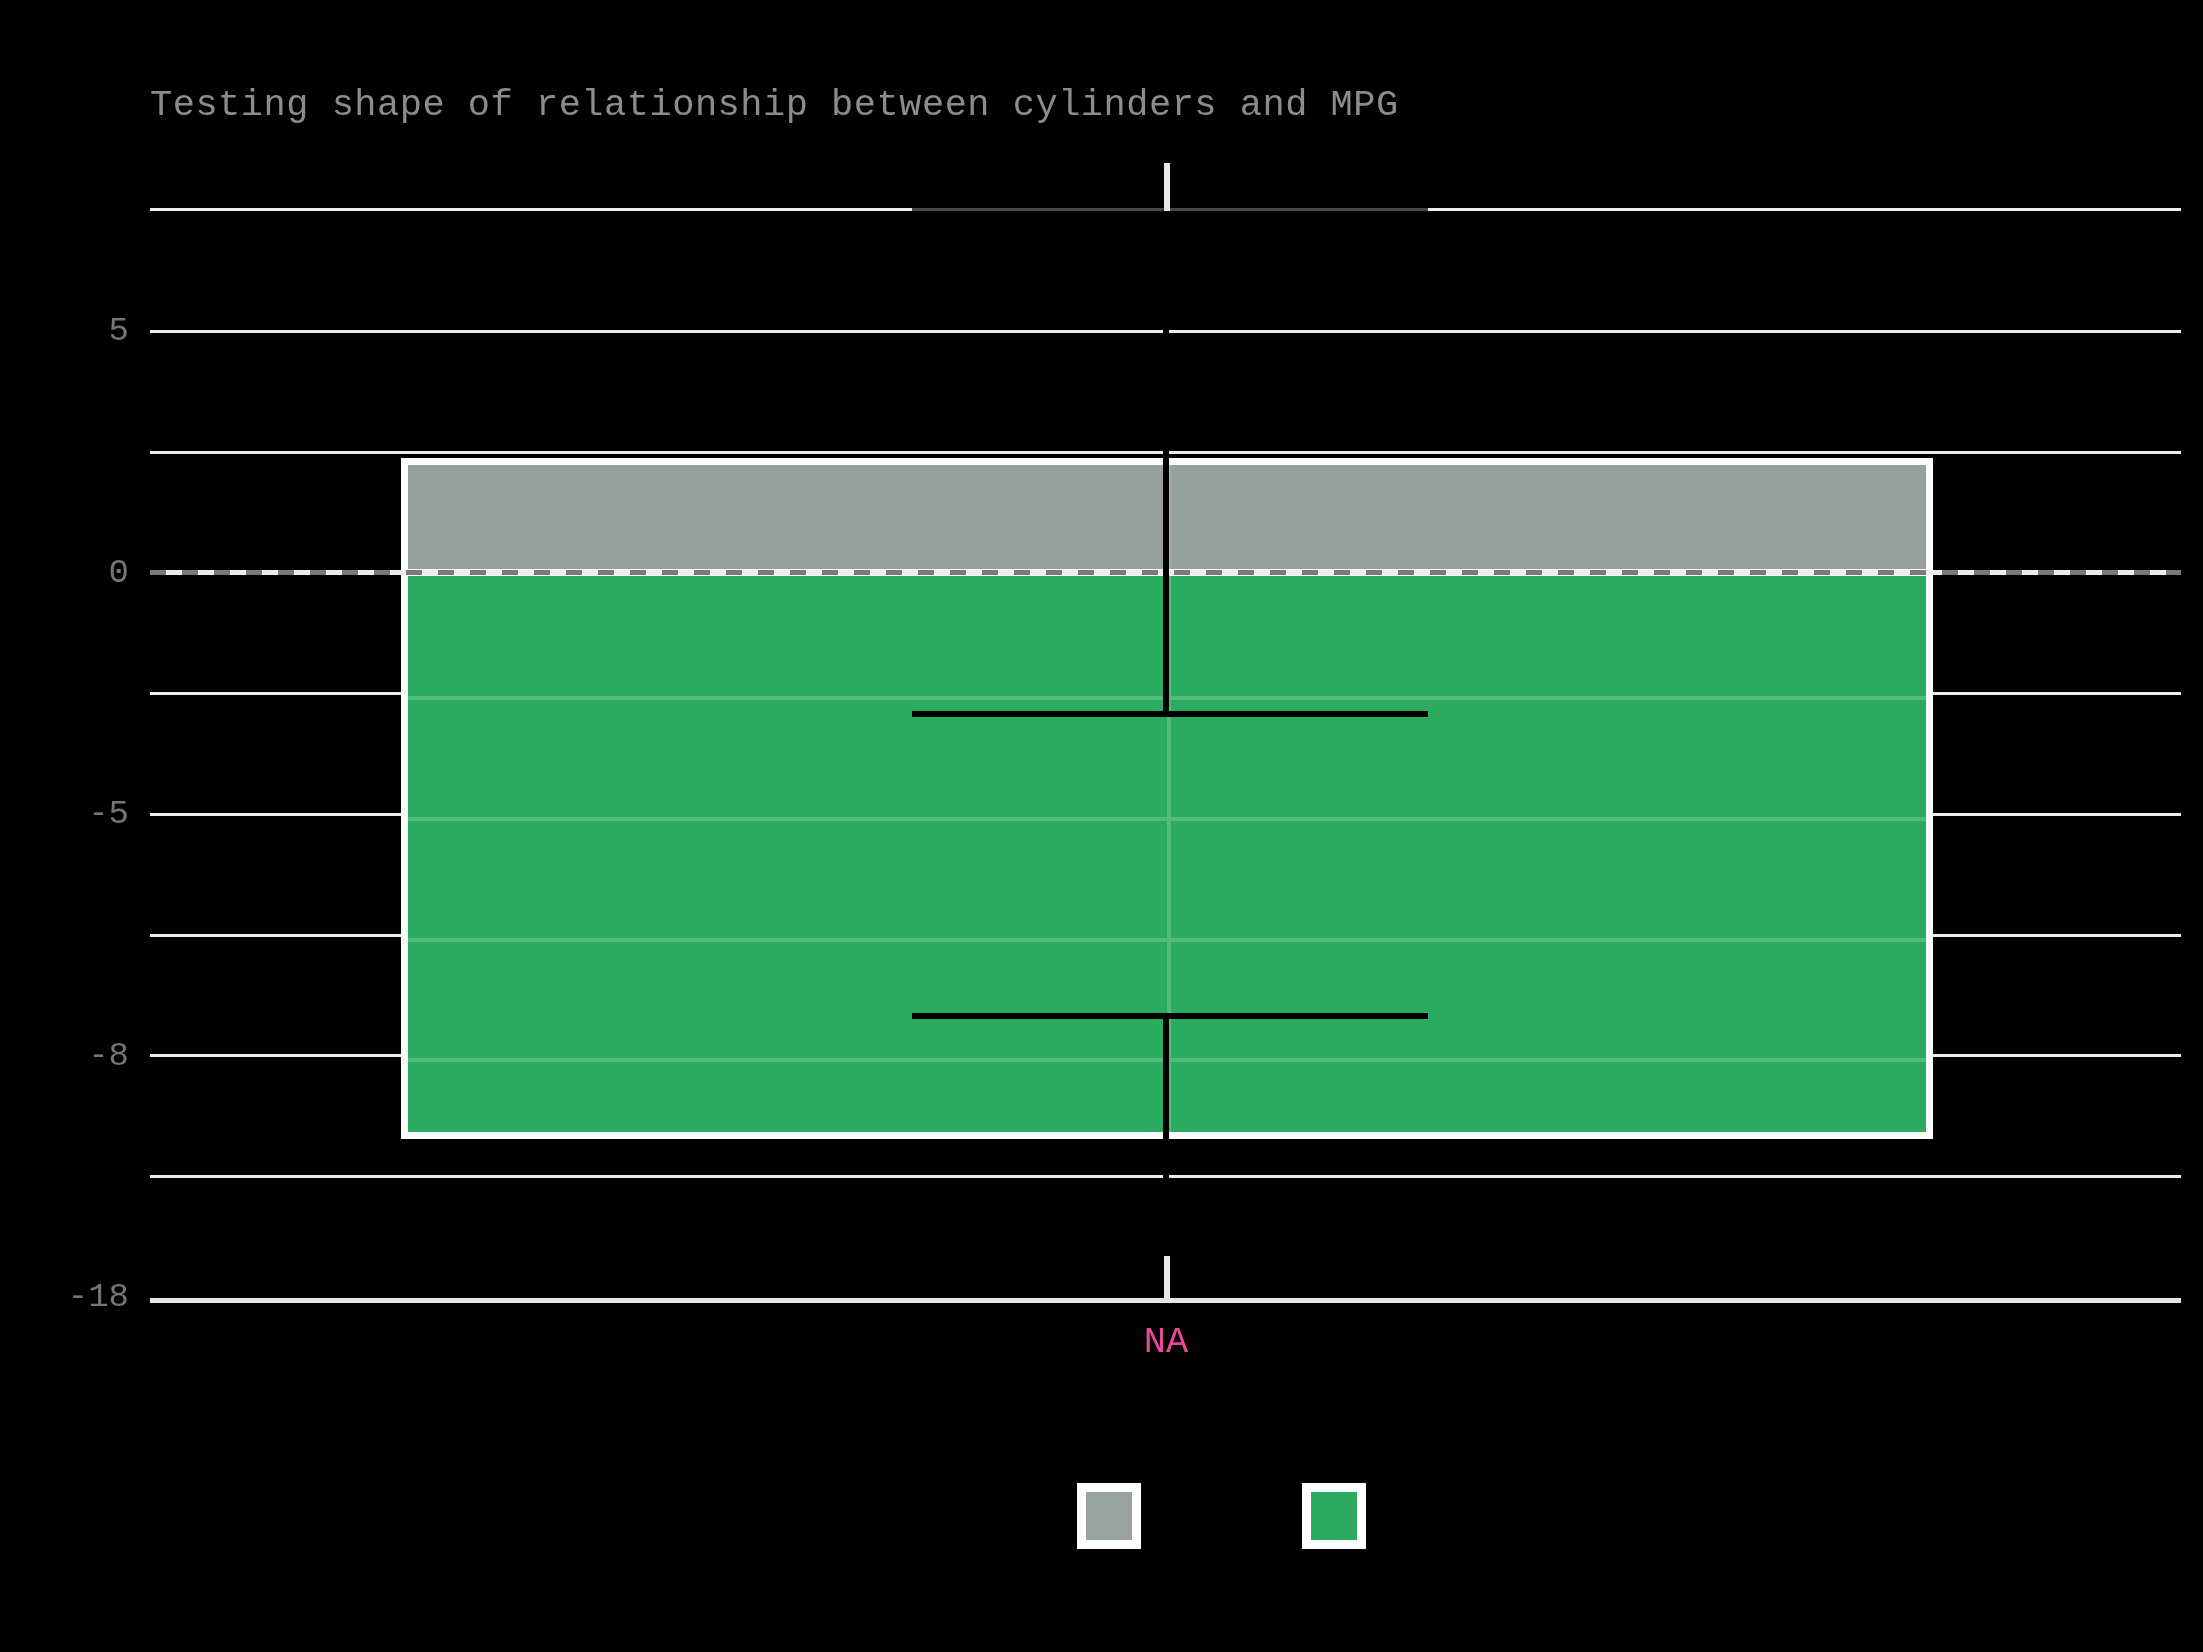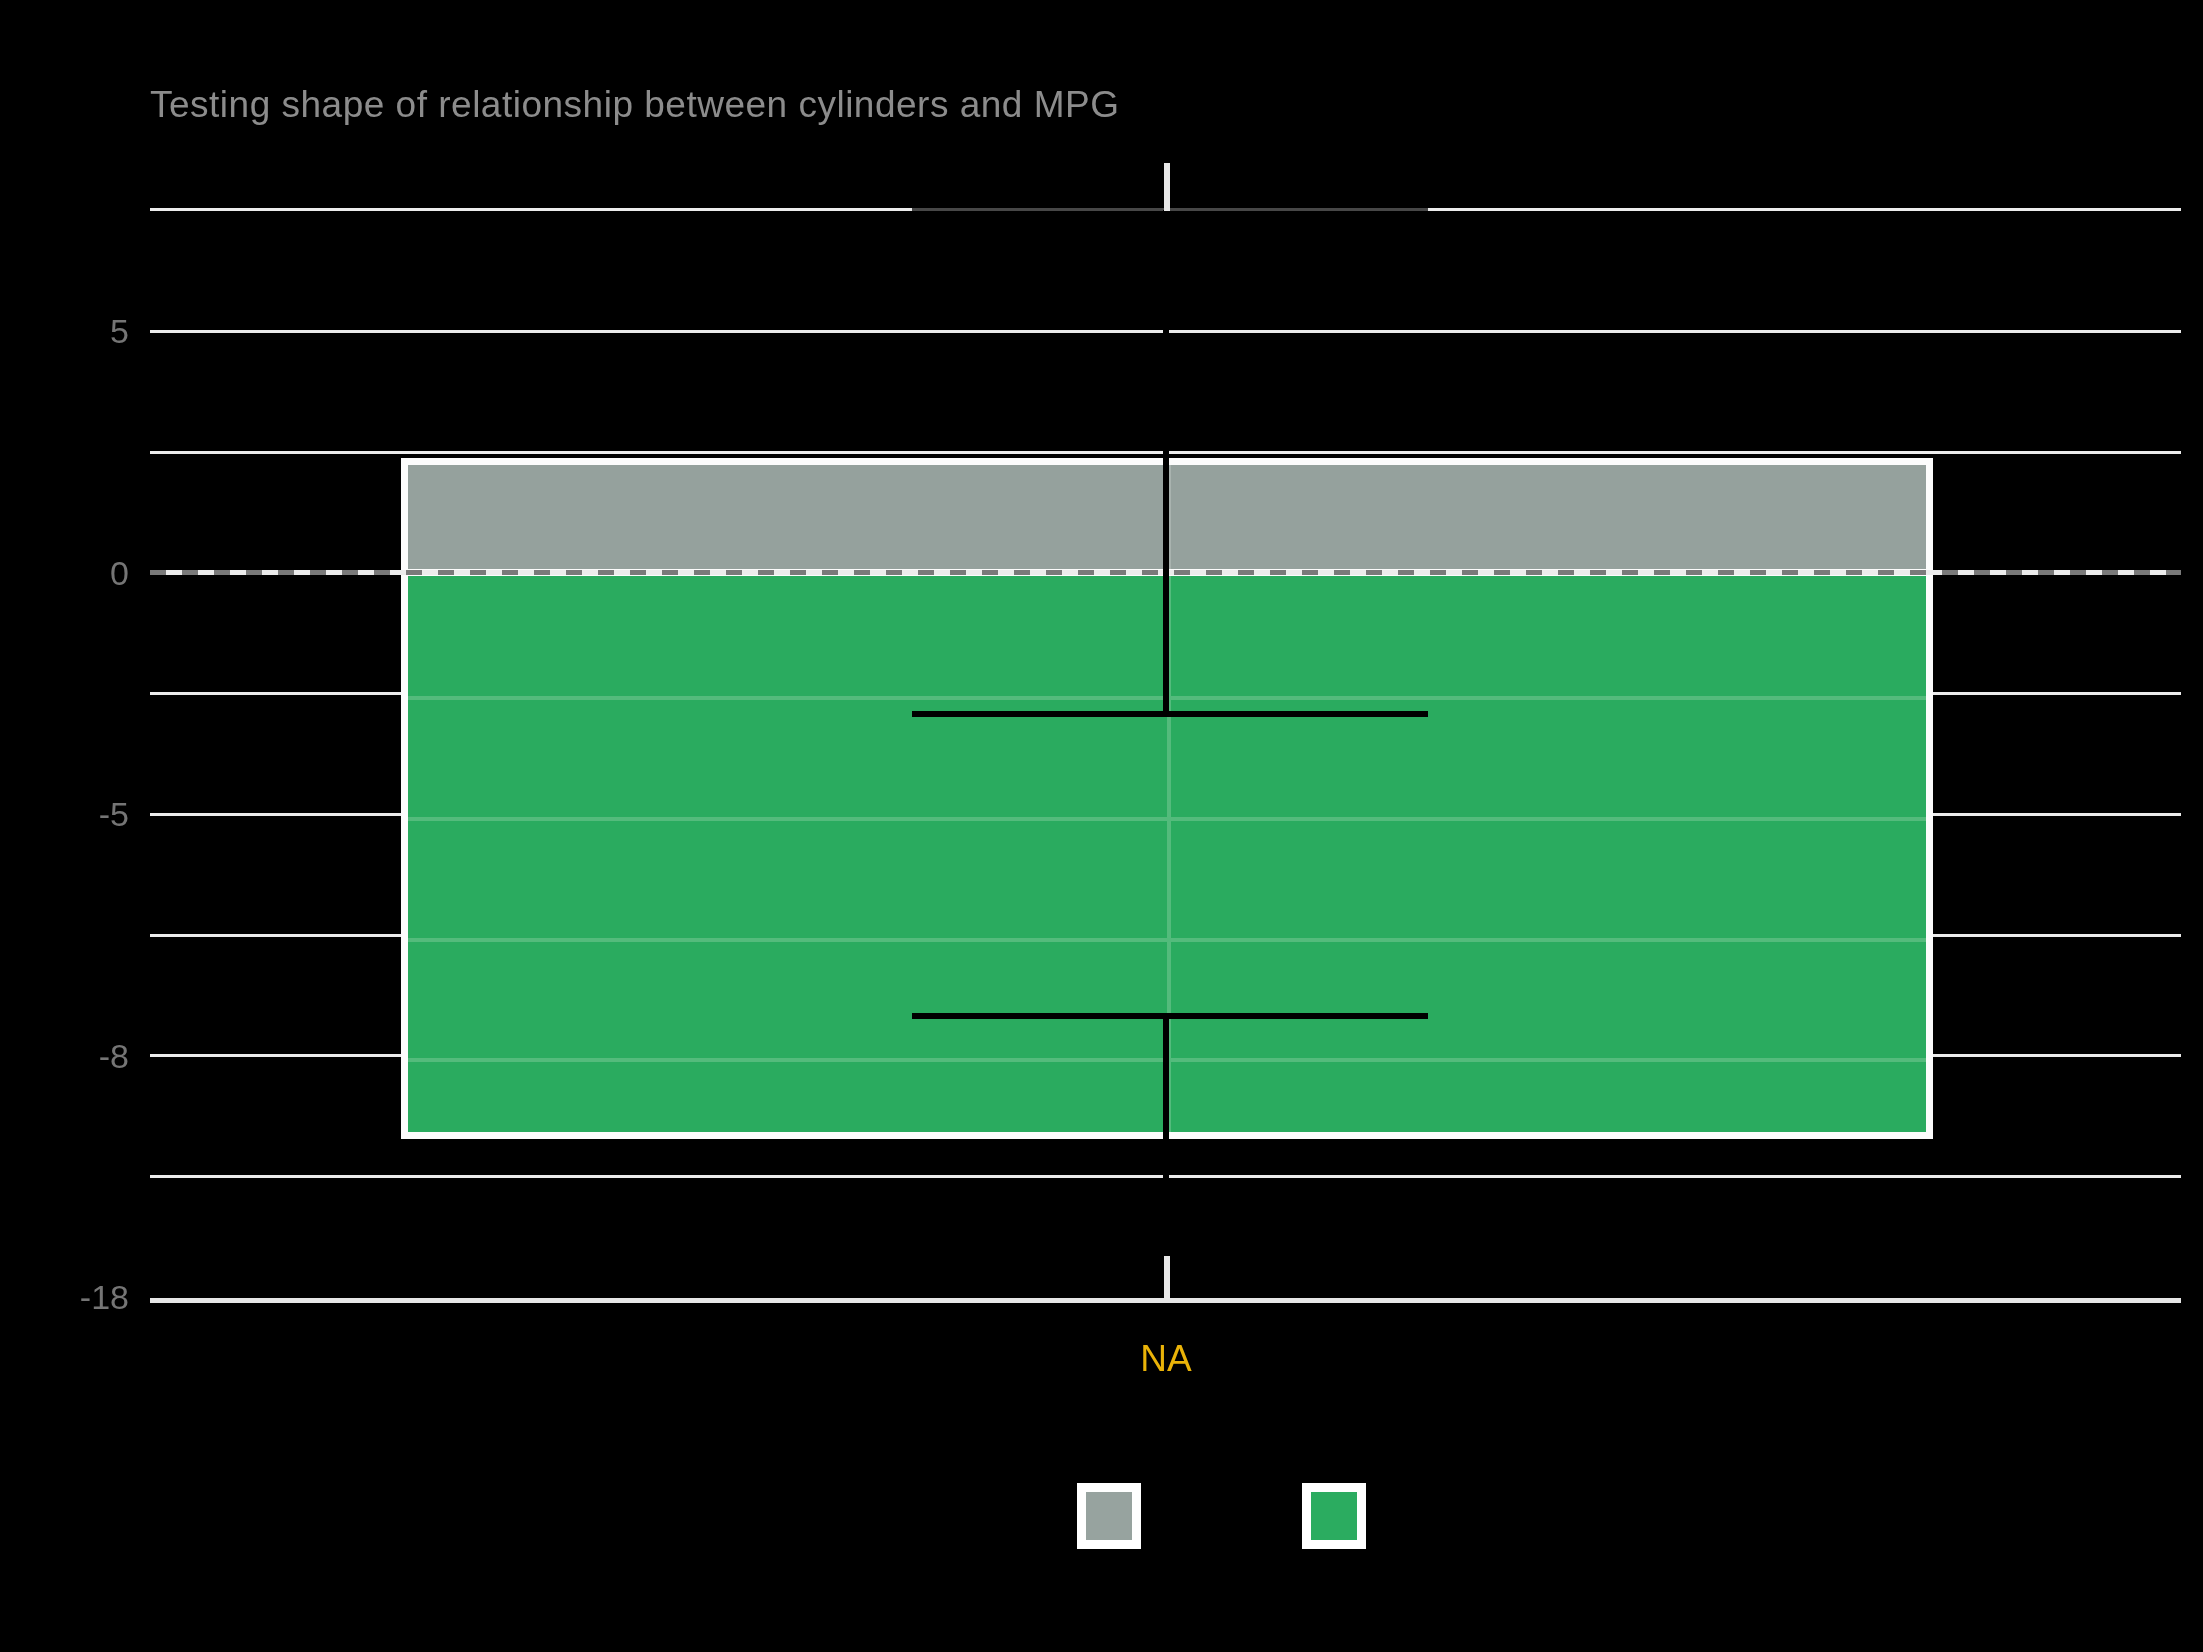--- a/index.html
+++ b/index.html
@@ -1,35 +1,35 @@
 <!DOCTYPE html>
 <html style="font-size:14.7px"><head>
 <meta charset="utf-8">
 <style>
   html,body{margin:0;padding:0;background:#000;}
   .figure{
     position:relative;
     width:2204px;height:1653px;
     background:#000;
-    font-family:Liberation Sans, sans-serif;
+    font-family:Liberation Mono, monospace;
     overflow:hidden;
   }
   .abs{position:absolute;}
   
   .title{
     left:150px;top:84px;width:1377px;
     font-size:37px;color:#8c8c8c;letter-spacing:0.5px;
   }
   .ylab{
     width:129px;text-align:right;
     font-size:34px;color:#757575;line-height:40px;height:40px;
   }
   .xlab{
     left:1074px;top:1321px;width:184px;text-align:center;
-    font-size:37px;color:#eab308;margin-top:17px;
+    font-size:37px;color:#ec4899;
   }
   
   .grid{left:150px;width:2031px;height:2.8px;background:#ececec;}
   .grid-seg{height:2.8px;background:#ececec;}
   .axisline{left:150px;width:2031px;height:4.6px;background:#e6e6e6;}
   
   .zeroline{
     left:150px;width:2031px;height:4.6px;
     background:repeating-linear-gradient(90deg,#7a7a7a 0 16.5px,#ececec 16.5px 32px);
   }

